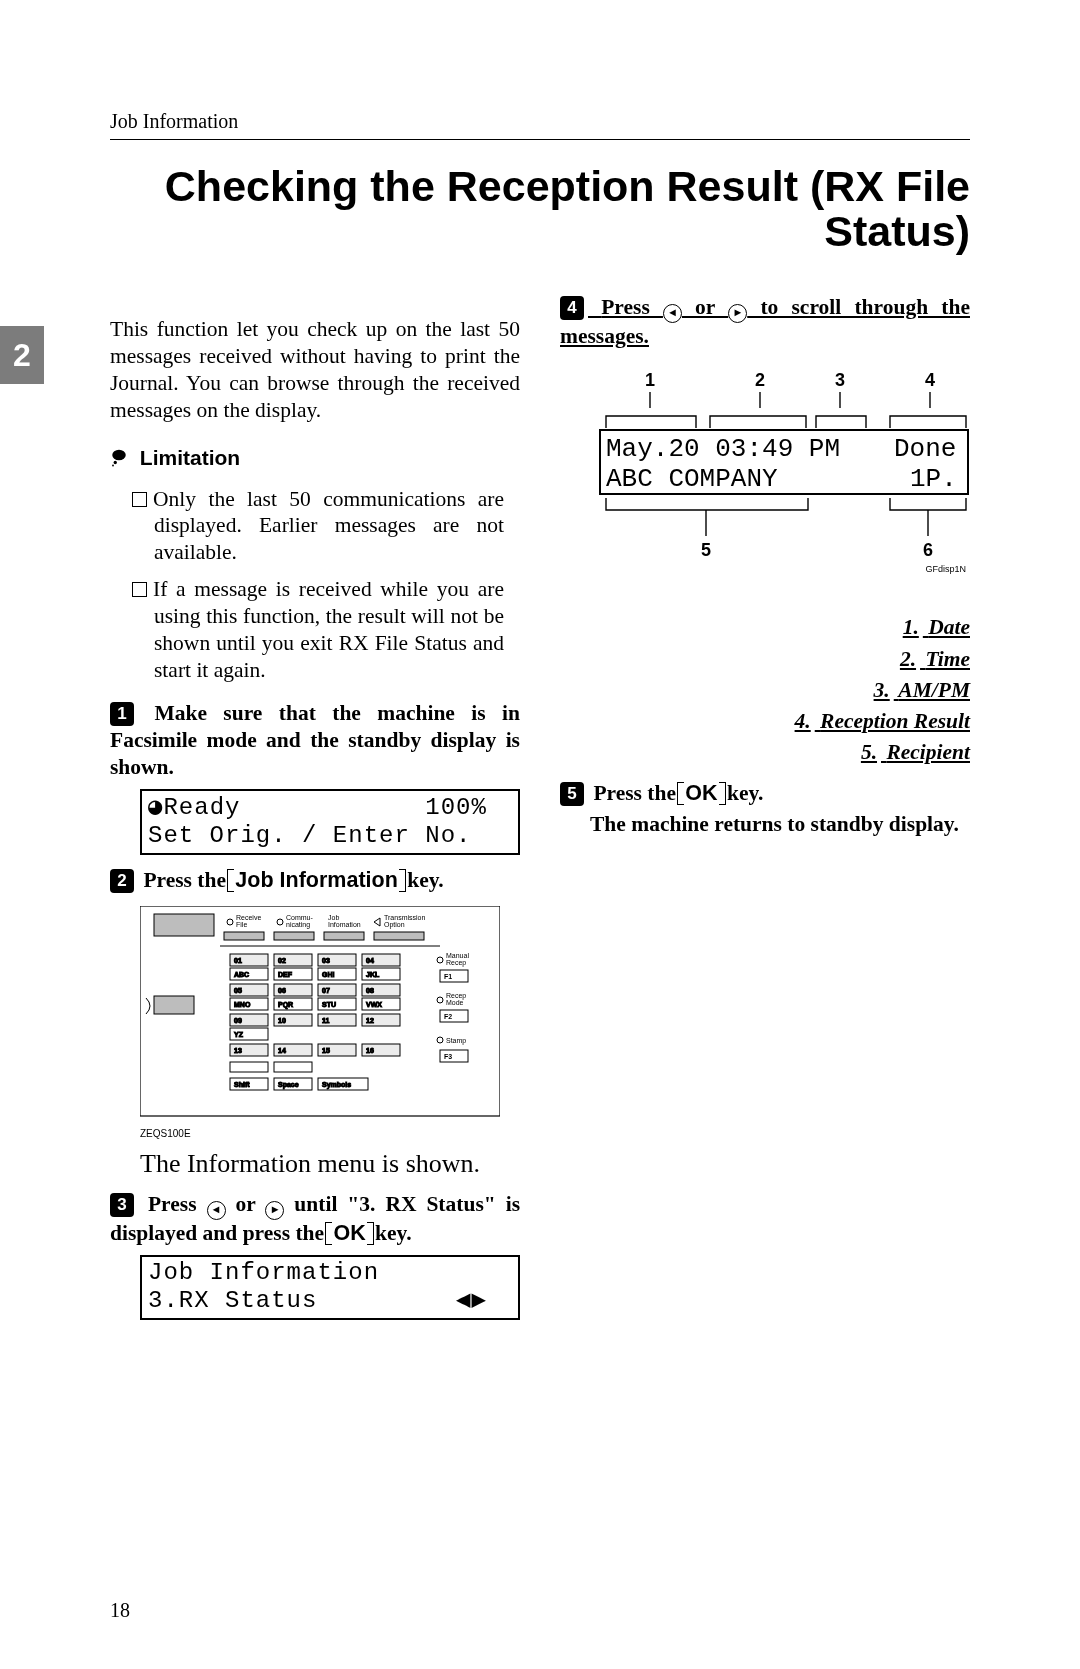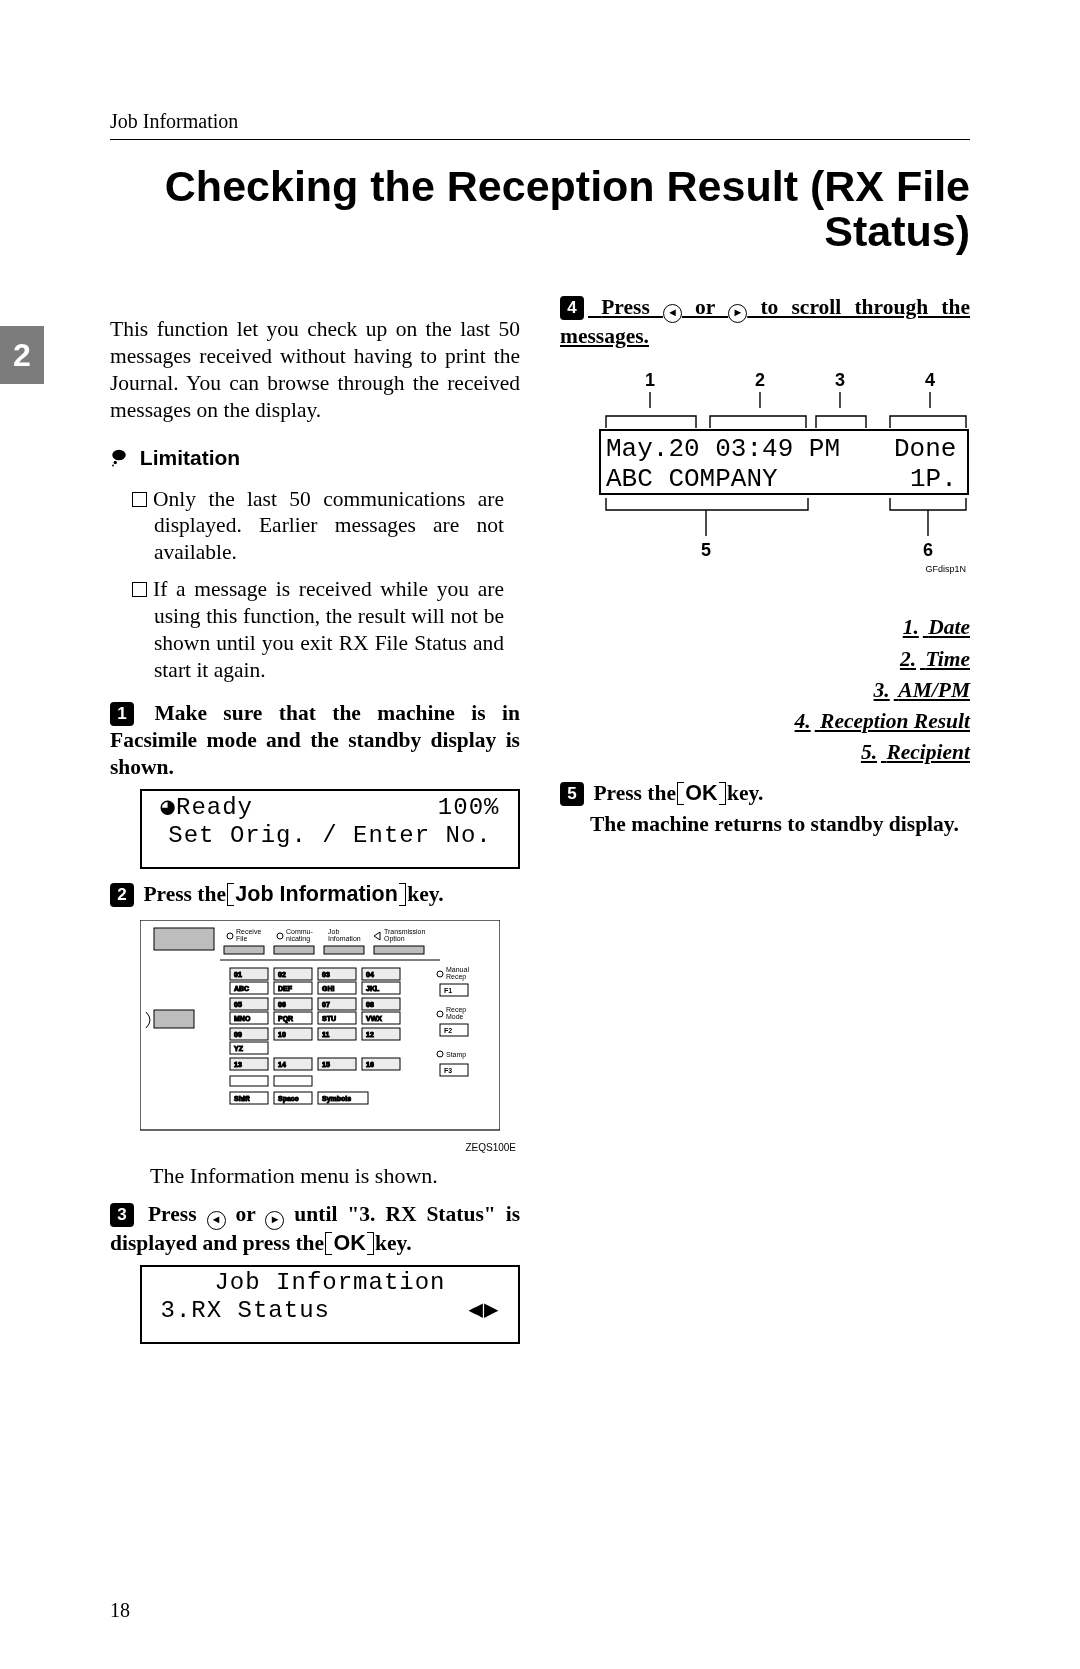--- a/index.html
+++ b/index.html
@@ -140,39 +140,38 @@
     font-size: 12px;
     vertical-align: -2px;
   }
   
   .lcd {
     border: 2px solid #000;
     margin: 8px 0 10px 30px;
     font-family: "Courier New", monospace;
     font-size: 24px;
     letter-spacing: 1px;
-    padding: 2px 6px 18px 6px;
+    padding: 2px 6px 4px 6px;
     line-height: 1.15;
     white-space: pre;
     background: #fff;
-    text-align: center;
   }
   .aftertext {
-    font-size: 22px;
-    margin: 10px 0 0 40px;
+    font-size: 26px;
+    margin: 10px 0 0 30px;
   }
   
   .panel-fig {
     margin: 12px 0 0 30px;
   }
   .panel-fig svg { display:block; }
   .fig-code {
     font-family: Arial, Helvetica, sans-serif;
     font-size: 10px;
-    text-align: right;
+    text-align: left;
     margin-right: 4px;
     margin-top: 2px;
   }
   
   .disp-fig {
     margin: 18px 0 6px 30px;
   }
   .callout-list {
     margin: 10px 0 0 30px;
     padding: 0 0 0 4px;

